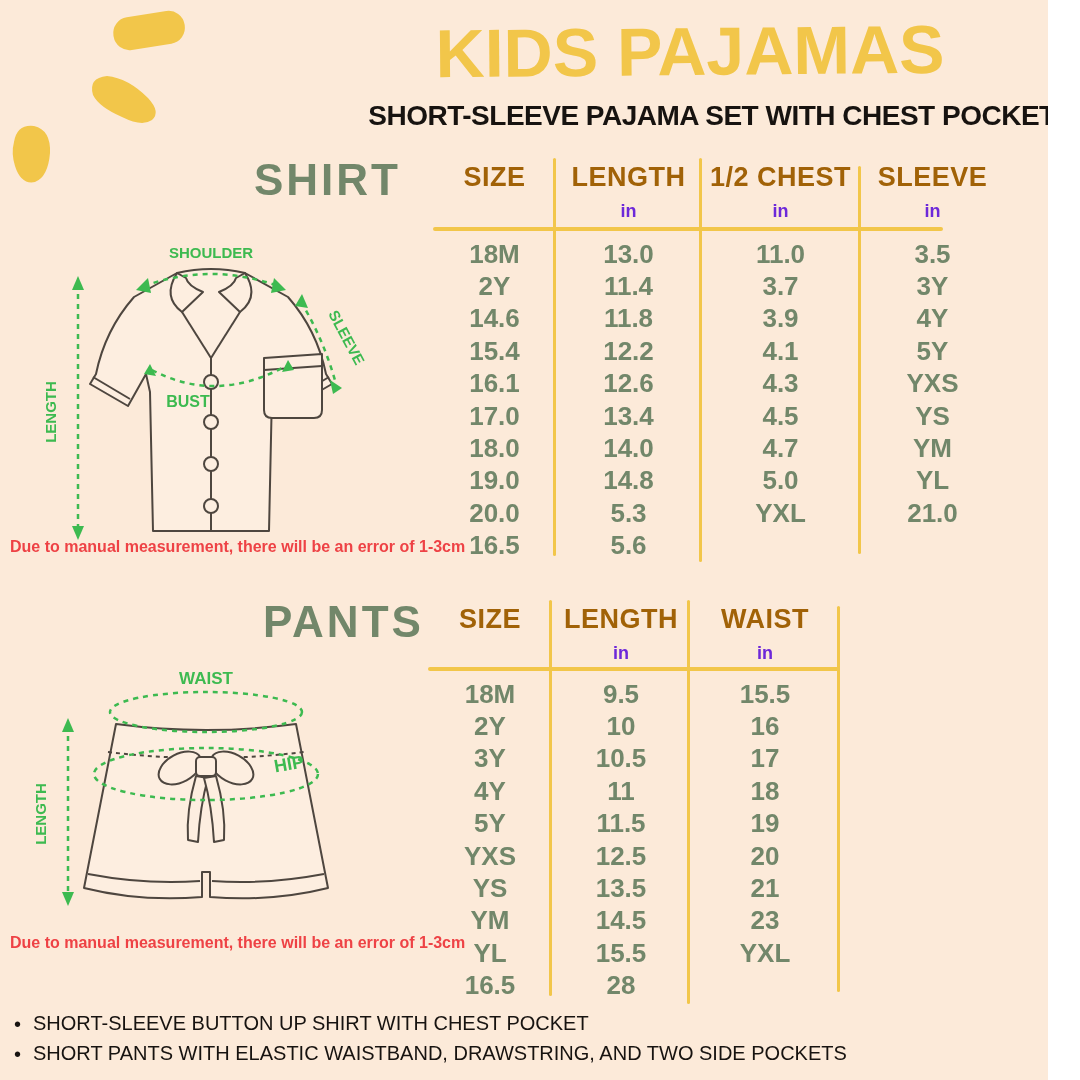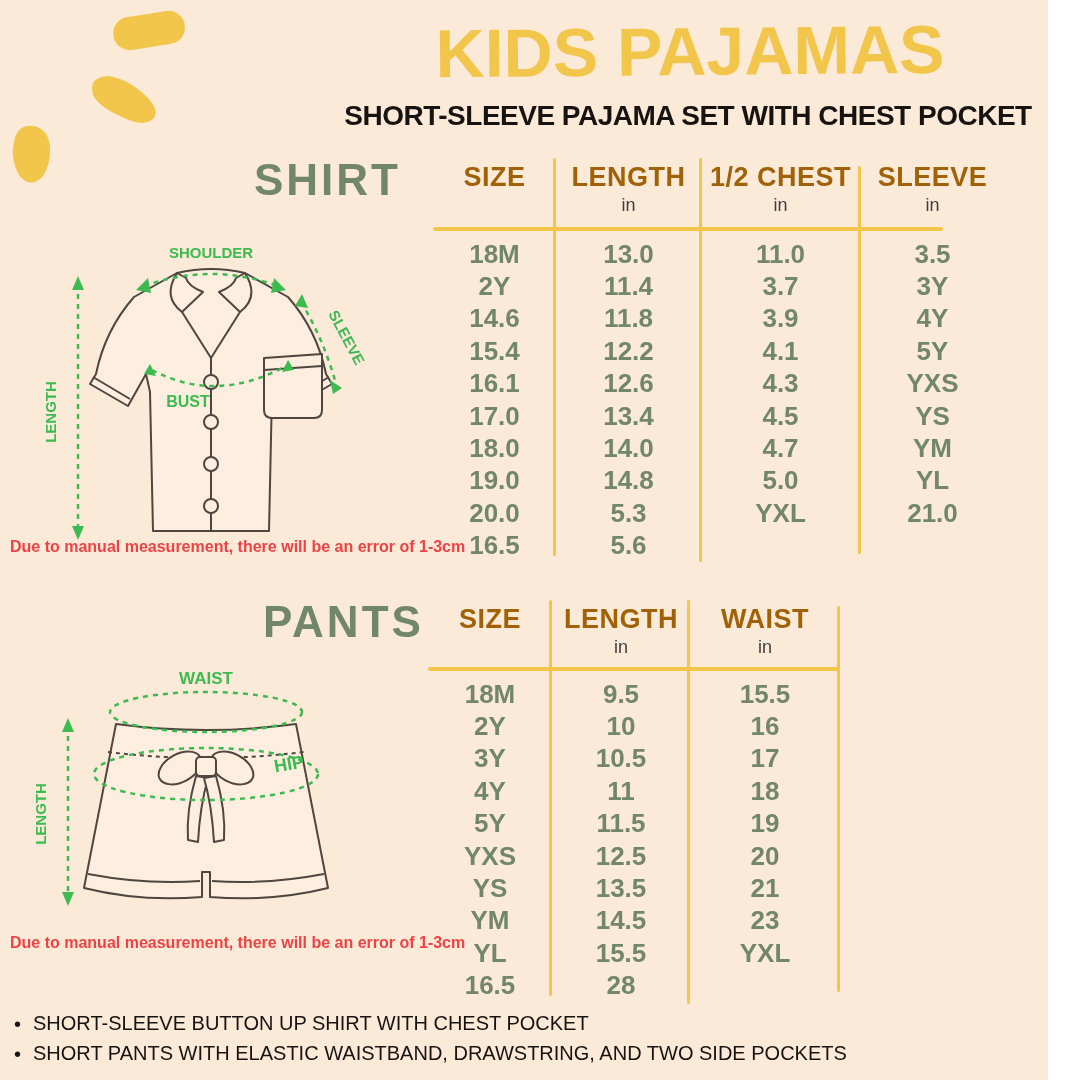--- a/index.html
+++ b/index.html
@@ -7,36 +7,36 @@
     position:relative;width:1048px;height:1080px;background:#fcead9;
     font-family:"Liberation Sans",sans-serif;overflow:hidden;
   }
   
   .title{
     position:absolute;left:330px;top:12px;width:720px;text-align:center;
     font-size:68px;font-weight:bold;letter-spacing:0px;color:#f2c64a;
     transform:rotate(-0.5deg);
   }
   .subtitle{
-    position:absolute;left:328px;top:100px;width:720px;text-align:center;
+    position:absolute;left:352px;top:100px;width:720px;text-align:center;
     font-size:28px;font-weight:bold;letter-spacing:-0.5px;color:#171310;
   }
   
   .section-heading{
     position:absolute;font-size:44px;font-weight:bold;letter-spacing:3px;
     color:#72876a;
   }
   
   .thead,.tbody{position:absolute;display:grid;}
   .shirt-cols{grid-template-columns:123px 145px 159px 145px;}
   .pants-cols{grid-template-columns:124px 138px 150px;}
   .tbody{grid-auto-rows:32.4px;}
   .hcell{display:flex;flex-direction:column;align-items:center;justify-content:flex-start;}
   .hlabel{font-size:27px;font-weight:bold;color:#a16207;letter-spacing:0.5px;}
-  .hunit{font-size:18px;font-weight:normal;color:#404040;margin-top:2px;}
+  .hunit{font-size:18px;font-weight:bold;color:#6d28d9;margin-top:8px;}
   .cell{
     display:flex;align-items:center;justify-content:center;
     font-size:26px;font-weight:bold;color:#72876a;
   }
   .vline,.hline{position:absolute;background:#f2c64a;border-radius:2px;}
   .vline{width:3px;}
   .hline{height:4px;}
   
   .note{
     position:absolute;font-size:16px;font-weight:bold;color:#ee4245;

